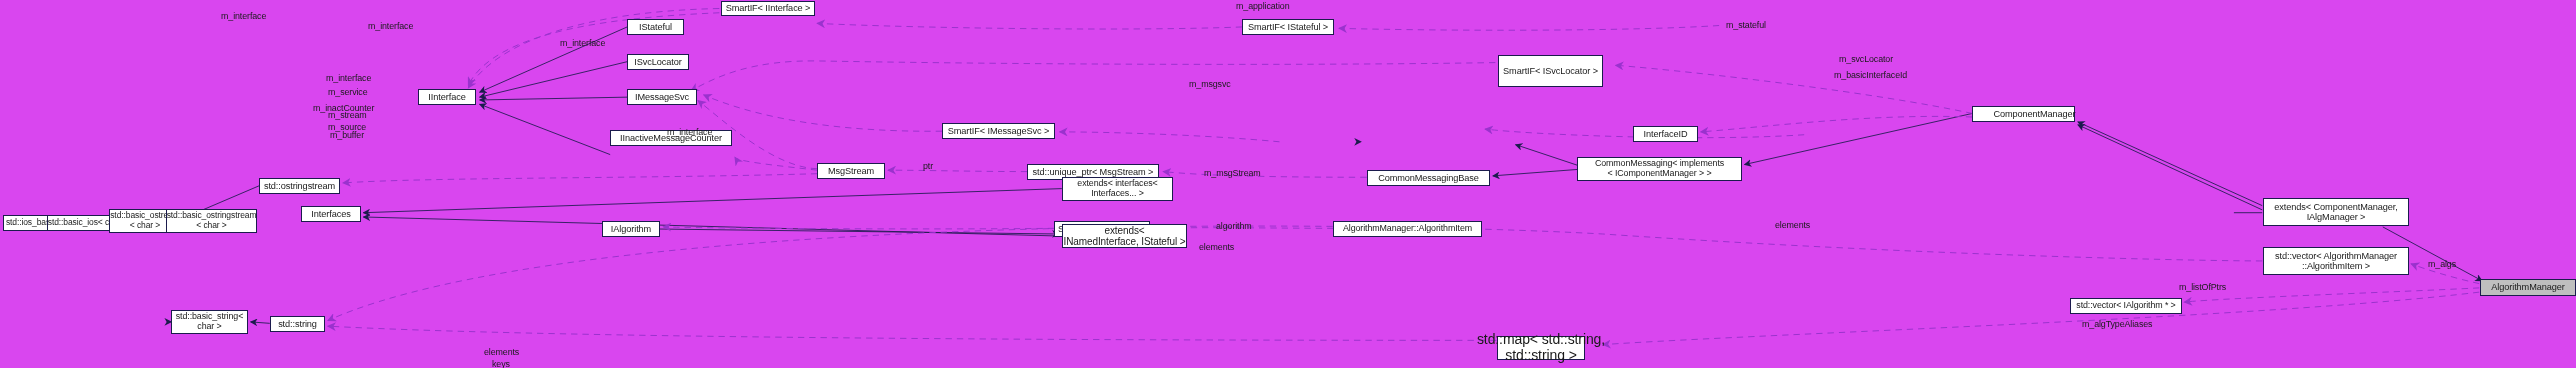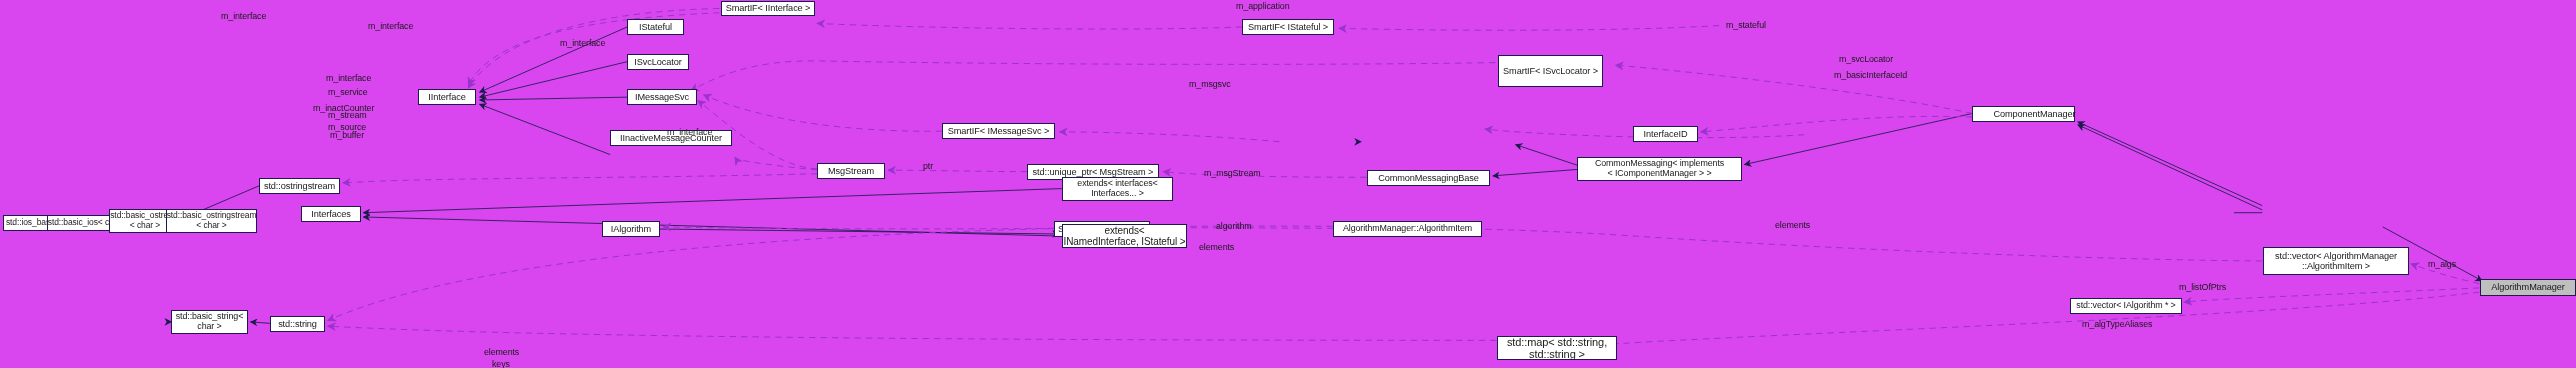--- a/index.html
+++ b/index.html
@@ -144,41 +144,43 @@
   <div class="node" style="left:1633px;top:126px;width:65px;height:15.6px;">InterfaceID</div>
   <div class="node" style="left:610px;top:130px;width:122px;height:15.6px;">IInactiveMessageCounter</div>
   <div class="node" style="left:1577px;top:157px;width:165px;height:24px;font-size:8.9px;">CommonMessaging&lt; implements
 &lt; IComponentManager &gt; &gt;</div>
   <div class="node" style="left:817px;top:163px;width:68px;height:15.6px;">MsgStream</div>
   <div class="node" style="left:1027px;top:164px;width:132px;height:15.6px;">std::unique_ptr&lt; MsgStream &gt;</div>
   <div class="node" style="left:1367px;top:170px;width:123px;height:15.6px;">CommonMessagingBase</div>
   <div class="node" style="left:259px;top:178px;width:81px;height:15.6px;">std::ostringstream</div>
   <div class="node" style="left:1062px;top:177px;width:111px;height:24px;font-size:8.9px;">extends&lt; interfaces&lt;
 Interfaces... &gt;</div>
+  <div class="node" style="left:2263px;top:198px;width:146px;height:28px;font-size:9.2px;">extends&lt; ComponentManager,
+IAlgManager &gt;</div>
   <div class="node" style="left:2.8px;top:215px;width:55px;height:15.6px;font-size:8.5px;">std::ios_base</div>
 
   <div class="node" style="left:47px;top:215px;width:82px;height:15.6px;font-size:8.5px;">std::basic_ios&lt; char &gt;</div>
   <div class="node" style="left:109px;top:209px;width:72px;height:24px;font-size:8.5px;">std::basic_ostream
 &lt; char &gt;</div>
   <div class="node" style="left:166px;top:209px;width:91px;height:24px;font-size:8.5px;">std::basic_ostringstream
 &lt; char &gt;</div>
   <div class="node" style="left:301px;top:206px;width:60px;height:15.6px;">Interfaces</div>
   <div class="node" style="left:602px;top:221px;width:58px;height:15.6px;">IAlgorithm</div>
   <div class="node" style="left:1054px;top:221px;width:96px;height:15.6px;">SmartIF&lt; IAlgorithm &gt;</div>
   <div class="node" style="left:1333px;top:221px;width:149px;height:15.6px;font-size:8.9px;">AlgorithmManager::AlgorithmItem</div>
   <div class="node" style="left:2263px;top:247px;width:146px;height:28px;font-size:9.2px;">std::vector&lt; AlgorithmManager
 ::AlgorithmItem &gt;</div>
   <div class="node current" style="left:2480px;top:279px;width:96px;height:17px;">AlgorithmManager</div>
   <div class="node" style="left:1062px;top:224px;width:125px;height:24px;font-size:10px;">extends&lt;
 INamedInterface, IStateful &gt;</div>
   <div class="node" style="left:2070px;top:298px;width:112px;height:15.6px;font-size:8.9px;">std::vector&lt; IAlgorithm * &gt;</div>
   <div class="node" style="left:171px;top:310px;width:77px;height:24px;font-size:8.9px;">std::basic_string&lt;
 char &gt;</div>
   <div class="node" style="left:270px;top:316px;width:55px;height:15.6px;">std::string</div>
-  <div class="node" style="left:1497px;top:336px;width:120px;height:24px;font-size:11px;">std::map&lt; std::string,
+  <div class="node" style="left:1497px;top:336px;width:88px;height:24px;font-size:14px;">std::map&lt; std::string,
 std::string &gt;</div>
 
   <div class="edge-label" style="left:221px;top:10.6px;">m_interface</div>
   <div class="edge-label" style="left:1236px;top:1.4px;">m_application</div>
   <div class="edge-label" style="left:368px;top:20.6px;">m_interface</div>
   <div class="edge-label" style="left:1726px;top:20px;">m_stateful</div>
   <div class="edge-label" style="left:560px;top:38px;">m_interface</div>
   <div class="edge-label" style="left:1839px;top:54px;">m_svcLocator</div>
   <div class="edge-label" style="left:326px;top:73px;">m_interface</div>
   <div class="edge-label" style="left:1834px;top:70px;">m_basicInterfaceId</div>

